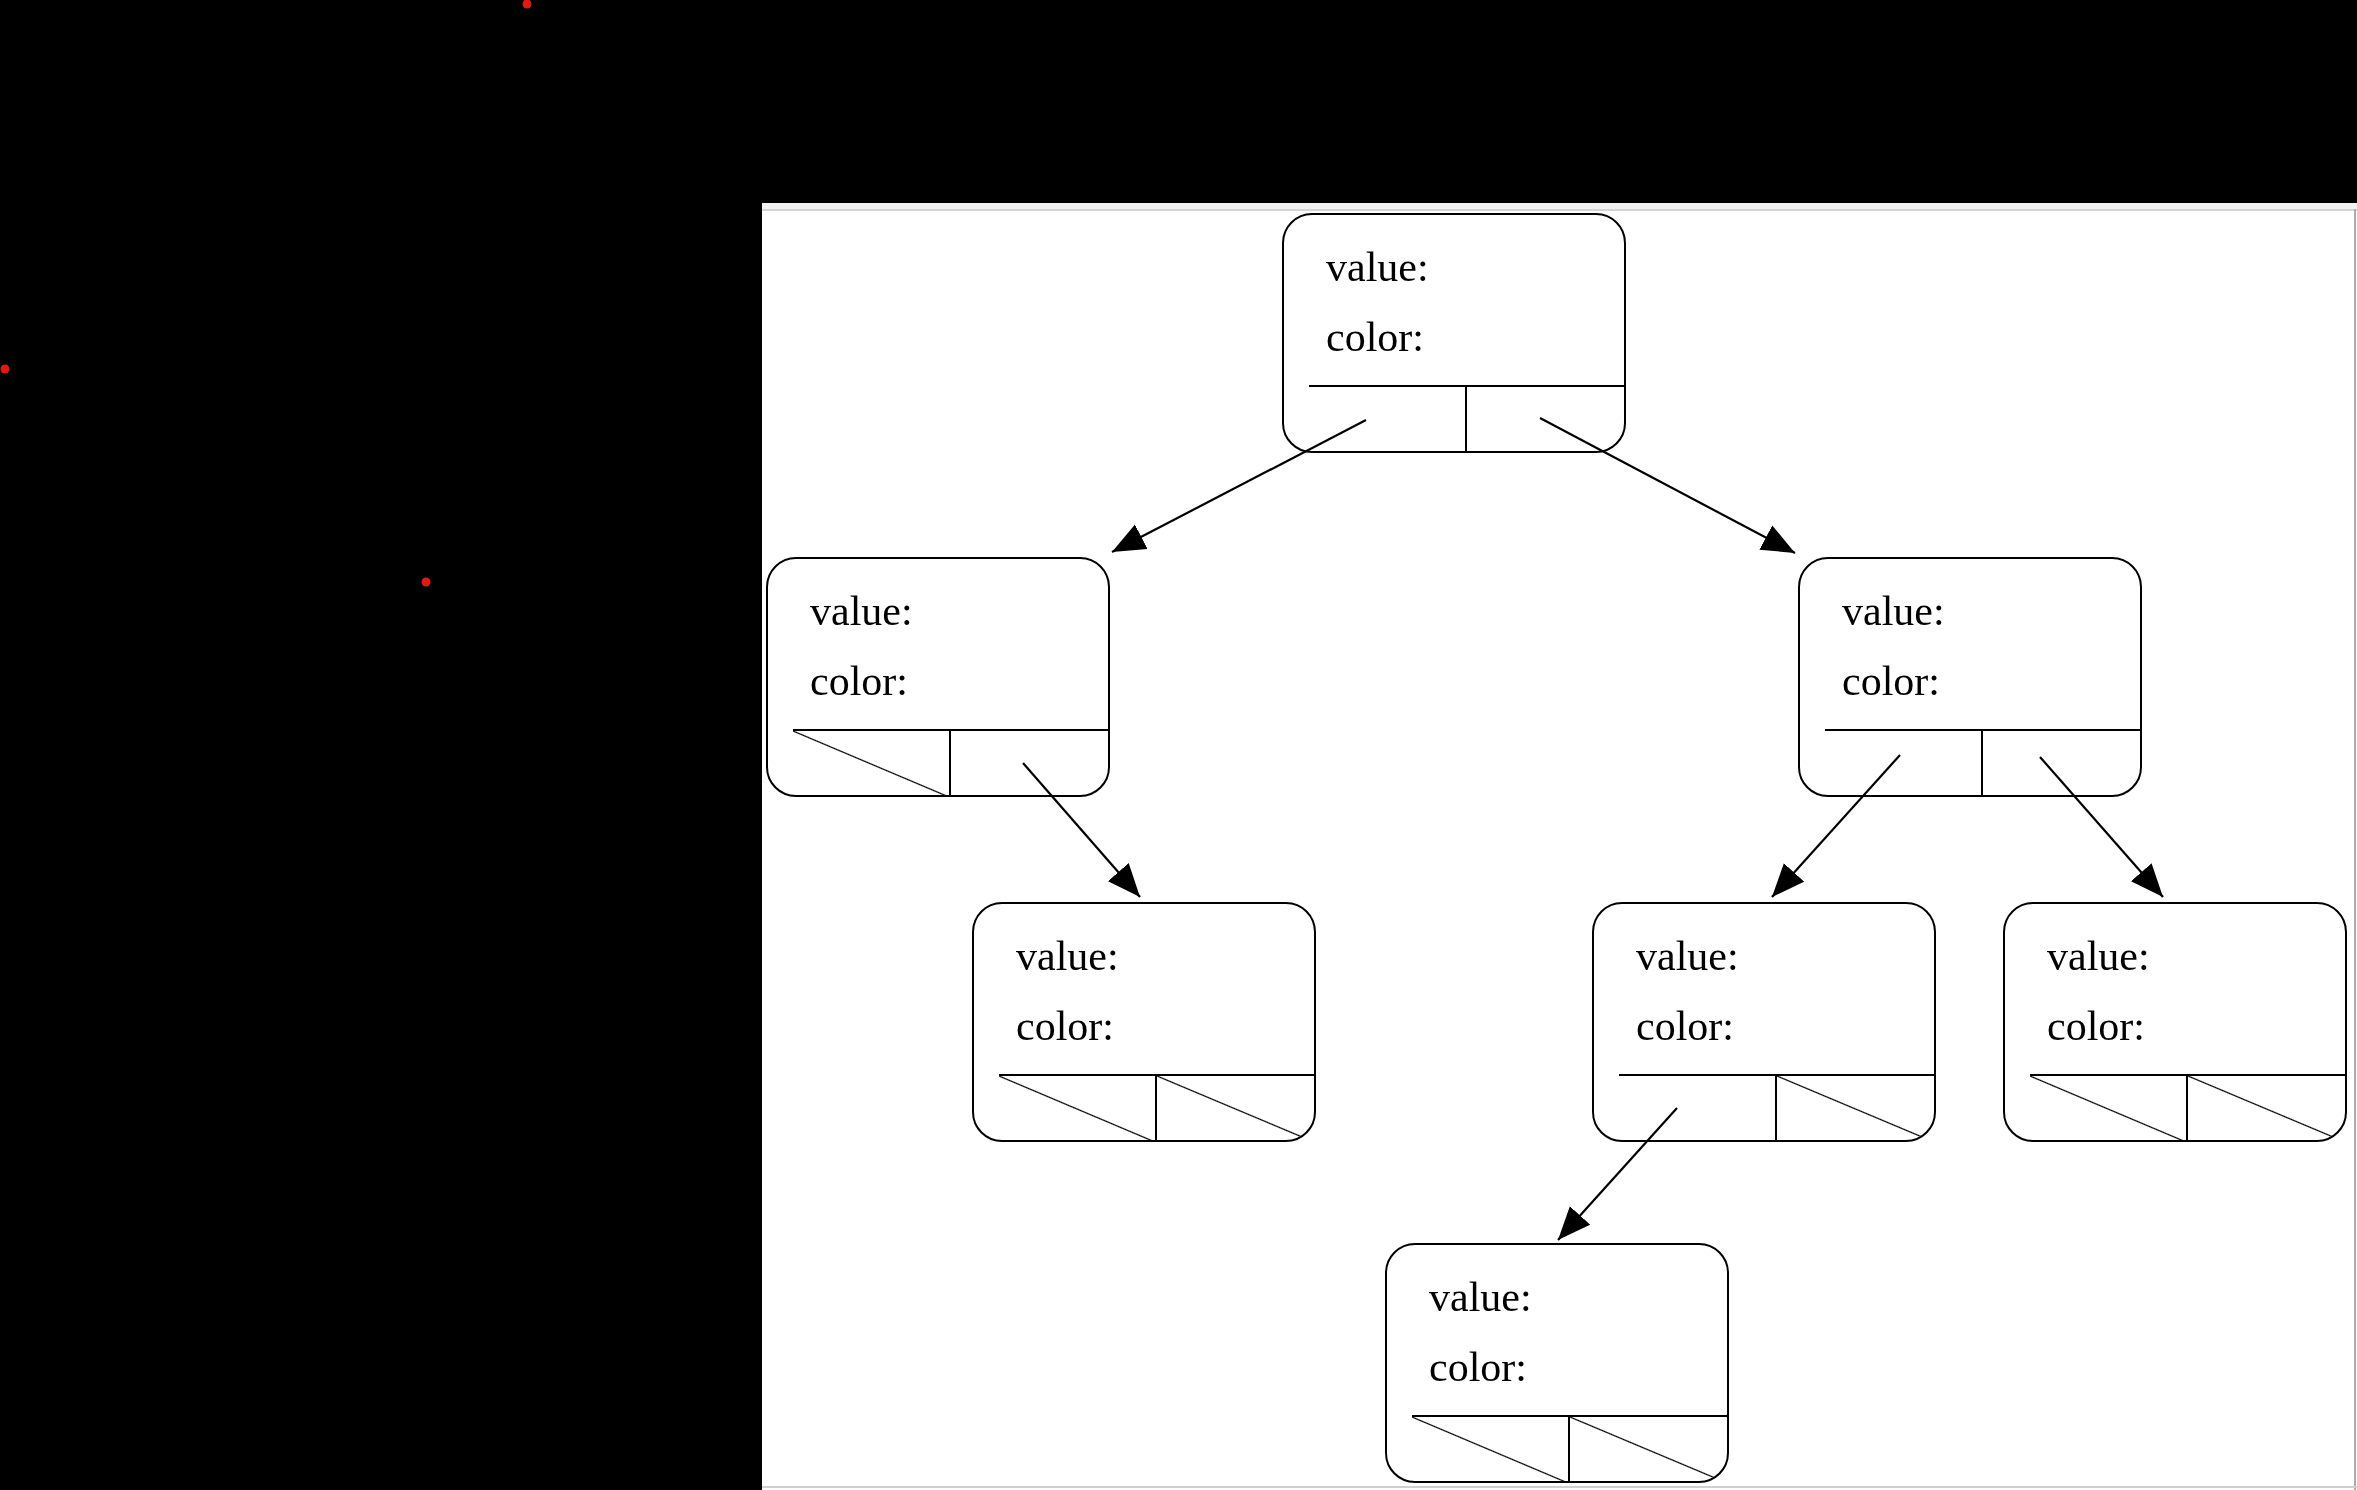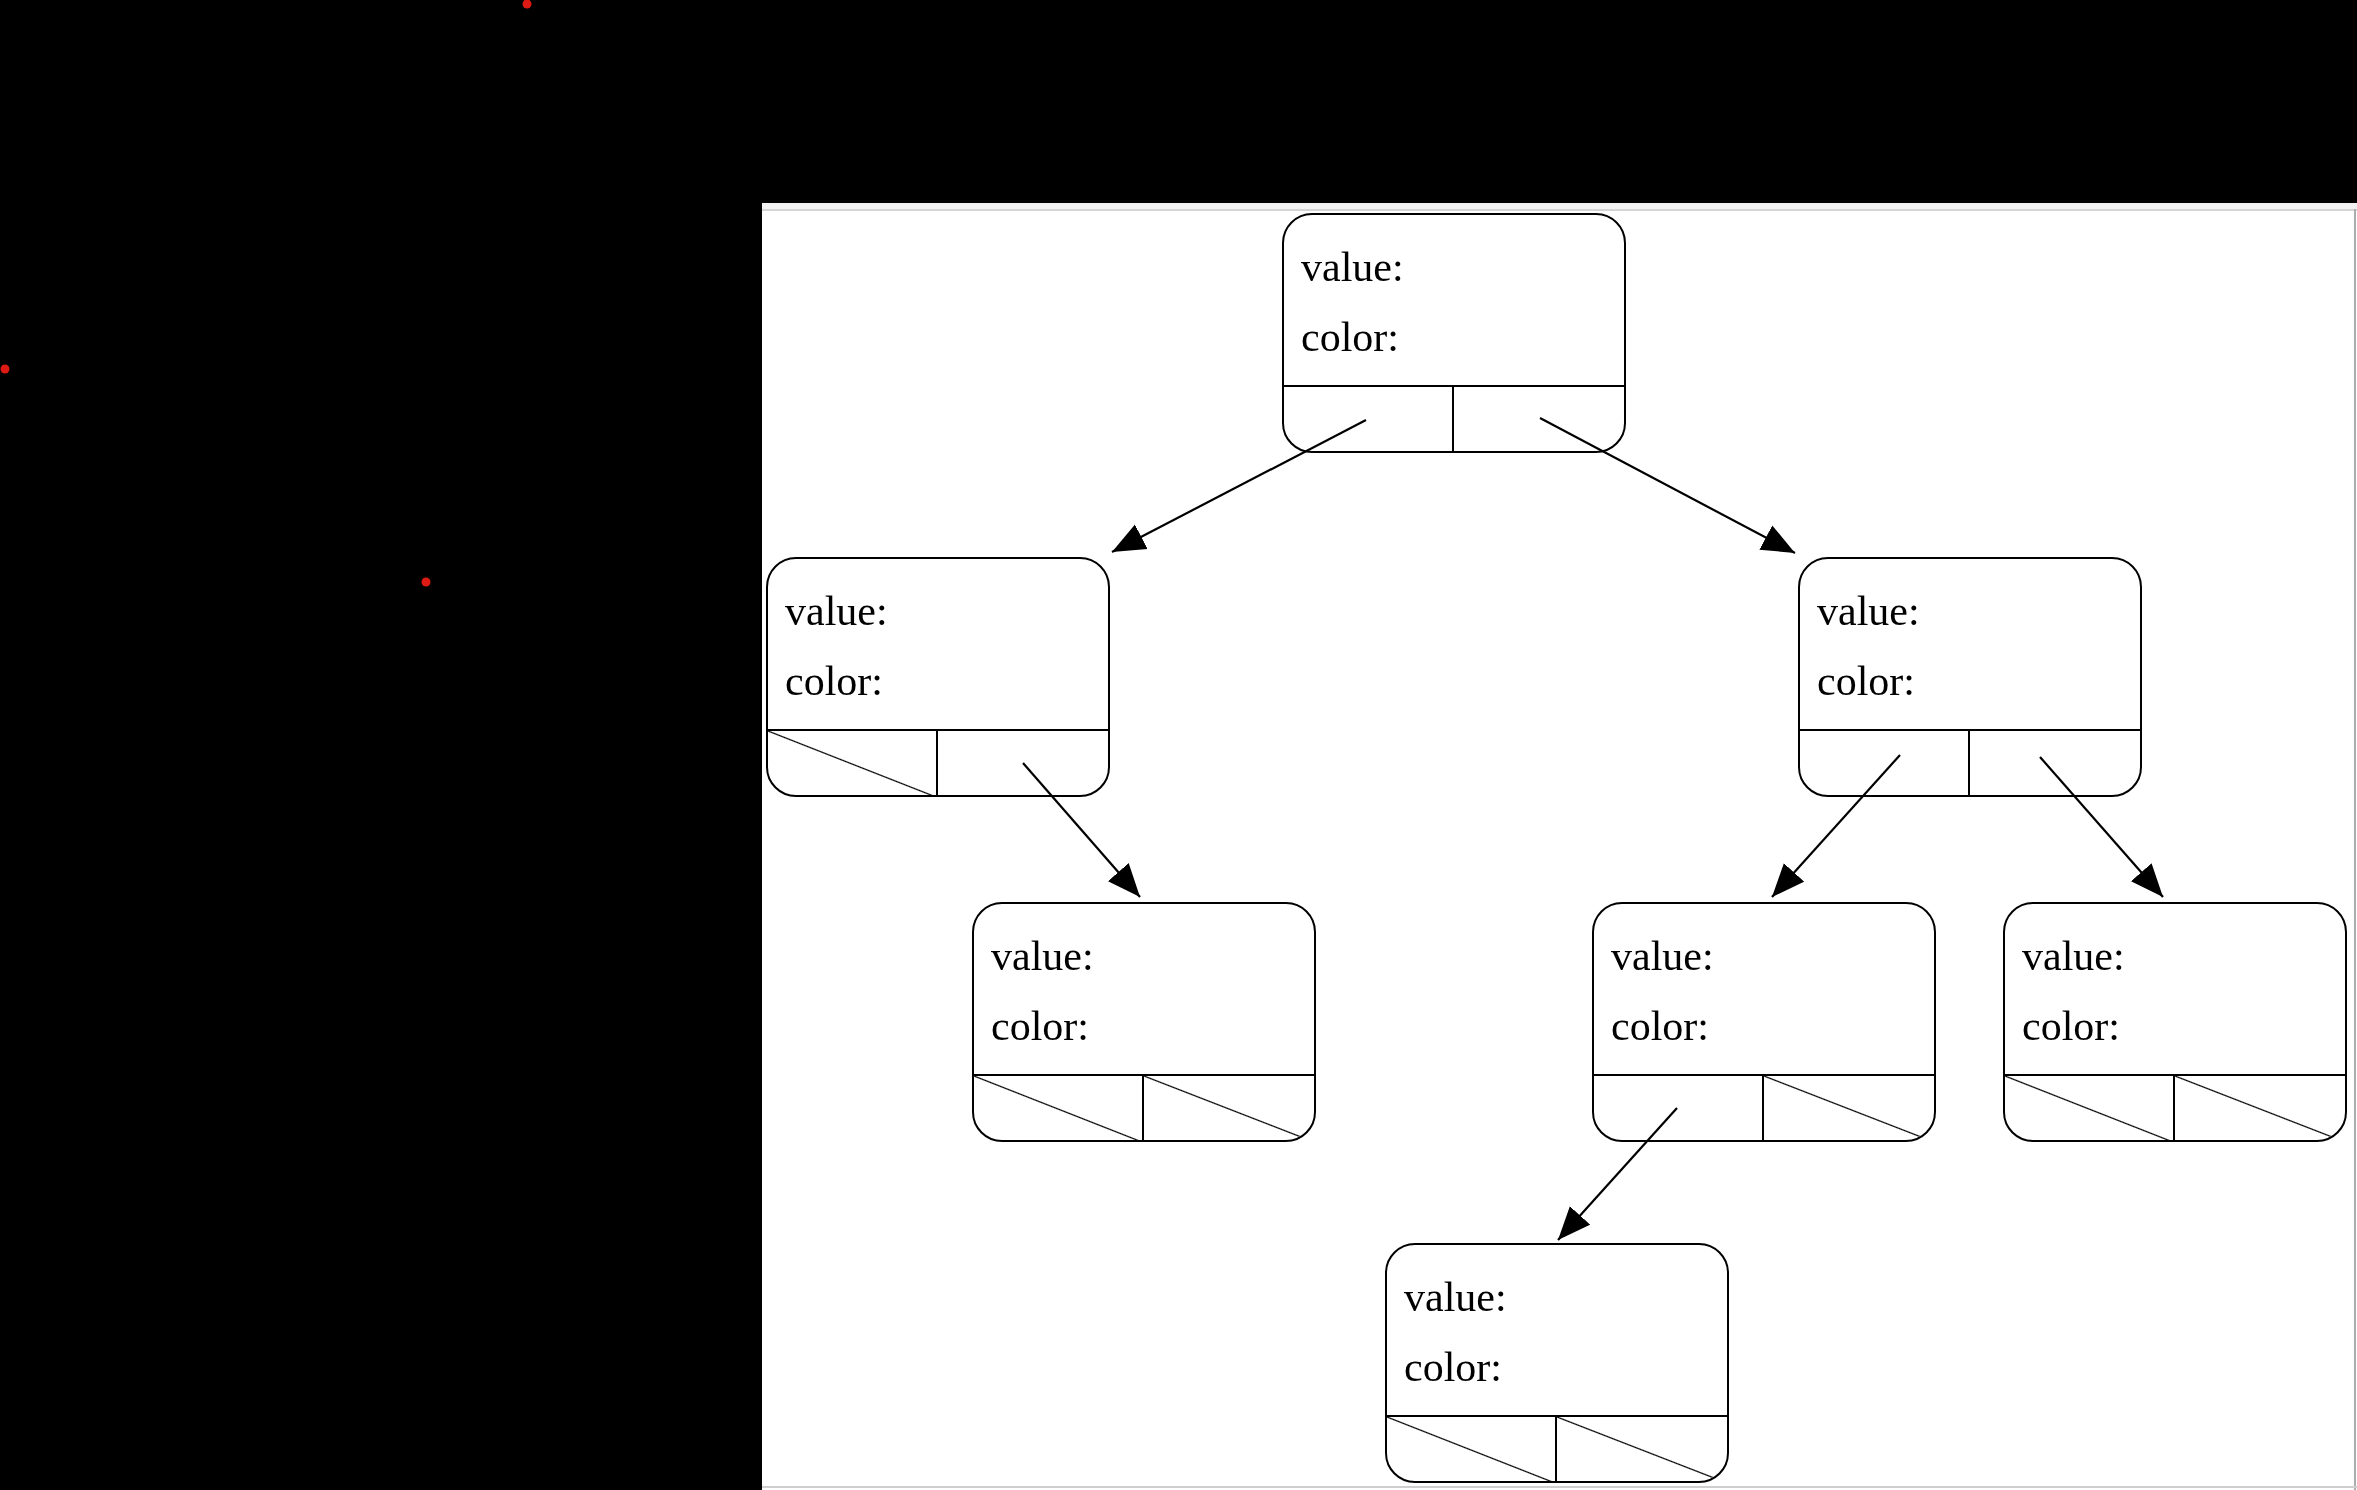--- a/index.html
+++ b/index.html
@@ -29,21 +29,21 @@
     position:absolute;left:0;bottom:2px;width:100%;height:2px;background:#cfcfcf;
   }
   .edges{
     position:absolute;left:0;top:0;width:2357px;height:1490px;
     pointer-events:none;z-index:5;
   }
   .edges line{stroke:#000;stroke-width:2.2px;}
   .node{
     position:absolute;width:344px;height:240px;box-sizing:border-box;
     border:2px solid #000;border-radius:30px;background:#fff;
-    overflow:hidden;z-index:3;
+    overflow:hidden;z-index:3;padding-left:25px;
   }
   .node-text{
     height:170px;box-sizing:border-box;padding:17px 0 0 17px;
     font-size:42px;line-height:70px;color:#000;
   }
   .ptr-row{
     height:68px;box-sizing:border-box;border-top:2px solid #000;
     display:flex;
   }
   .cell{flex:1 1 50%;position:relative;box-sizing:border-box;}

